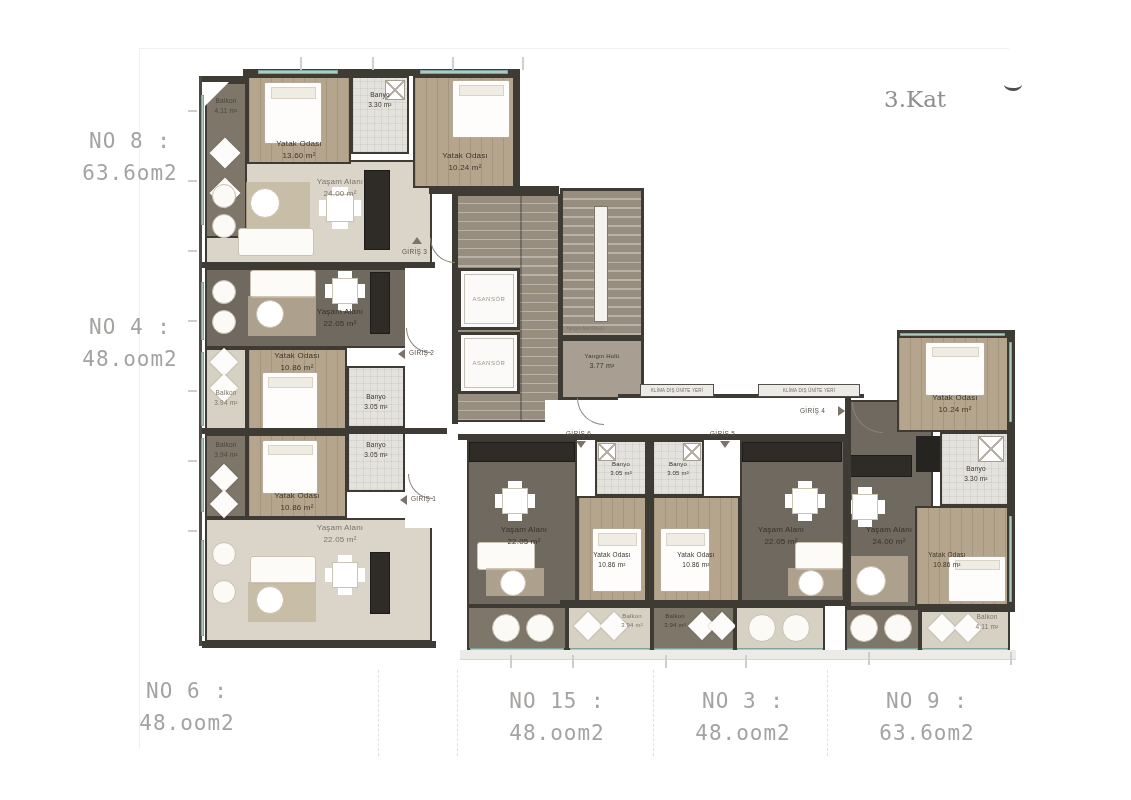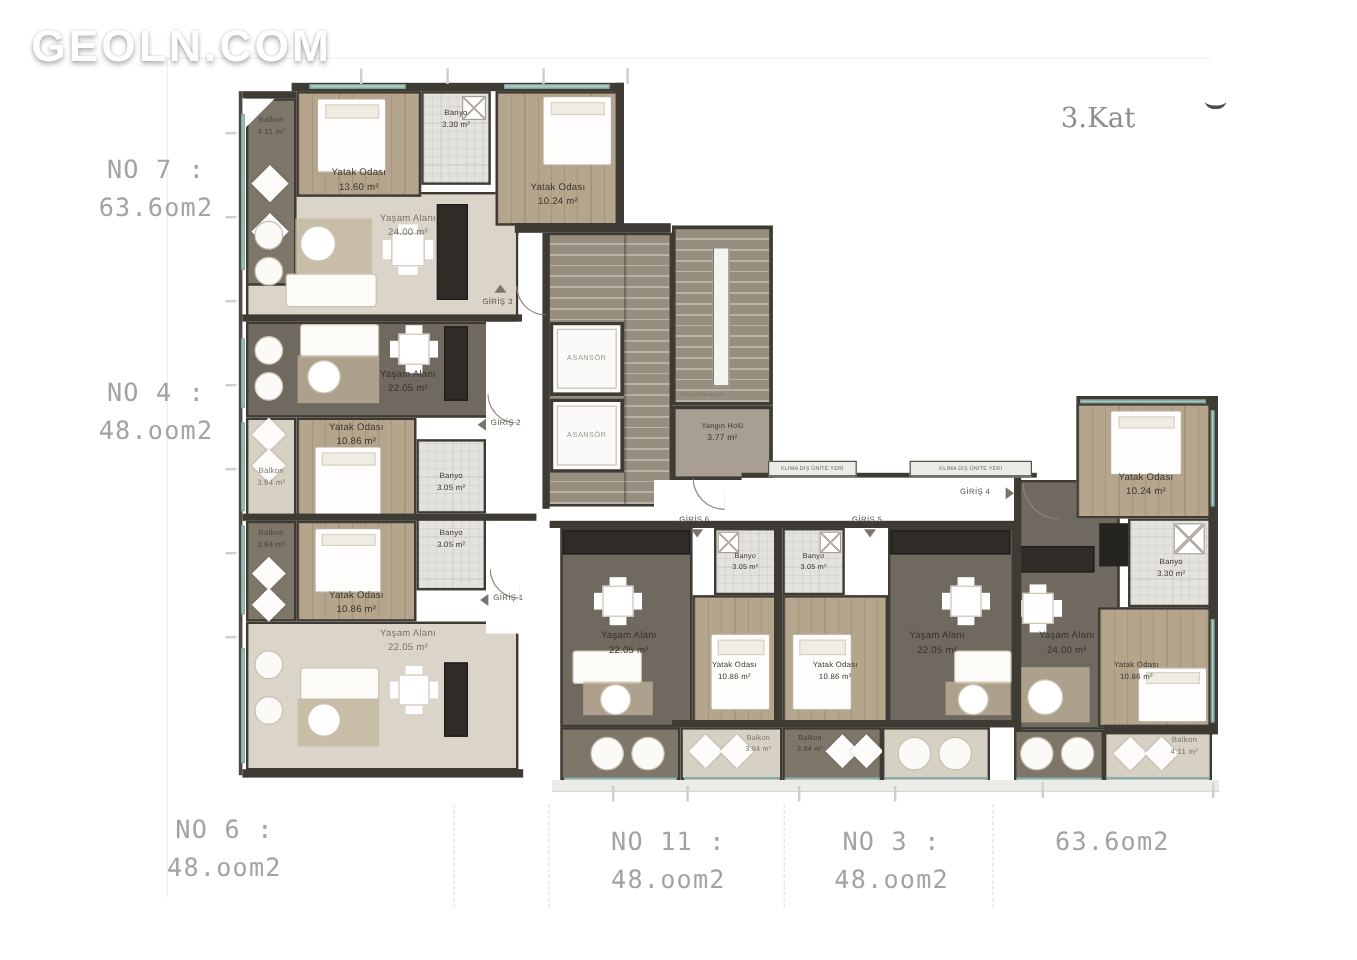--- a/index.html
+++ b/index.html
@@ -381,39 +381,39 @@
   <div class="tickh" style="left:188px;top:460px;"></div>
   <div class="tickh" style="left:188px;top:530px;"></div>
   <div class="tickv" style="left:510px;top:655px;"></div>
   <div class="tickv" style="left:572px;top:655px;"></div>
   <div class="tickv" style="left:665px;top:655px;"></div>
   <div class="tickv" style="left:745px;top:655px;"></div>
   <div class="tickv" style="left:868px;top:652px;"></div>
   <div class="tickv" style="left:1010px;top:652px;"></div>
 
   <div class="aptlabel" style="left:60px;top:126px;width:140px;">
-    <span>NO 7 :</span>
+    <span>NO 8 :</span>
     <span>63.6om2</span>
   </div>
   <div class="aptlabel" style="left:60px;top:312px;width:140px;">
     <span>NO 4 :</span>
     <span>48.oom2</span>
   </div>
   <div class="aptlabel" style="left:112px;top:676px;width:150px;">
     <span>NO 6 :</span>
     <span>48.oom2</span>
   </div>
   <div class="aptlabel" style="left:482px;top:686px;width:150px;">
-    <span>NO 11 :</span>
+    <span>NO 15 :</span>
     <span>48.oom2</span>
   </div>
   <div class="aptlabel" style="left:668px;top:686px;width:150px;">
     <span>NO 3 :</span>
     <span>48.oom2</span>
   </div>
   <div class="aptlabel" style="left:852px;top:686px;width:150px;">
+    <span>NO 9 :</span>
     <span>63.6om2</span>
   </div>
 
-  <div class="wm">GEOLN.COM</div>
   <div class="kat">3.Kat</div>
   <div class="breve"></div>
 </div>
 
 </body></html>

